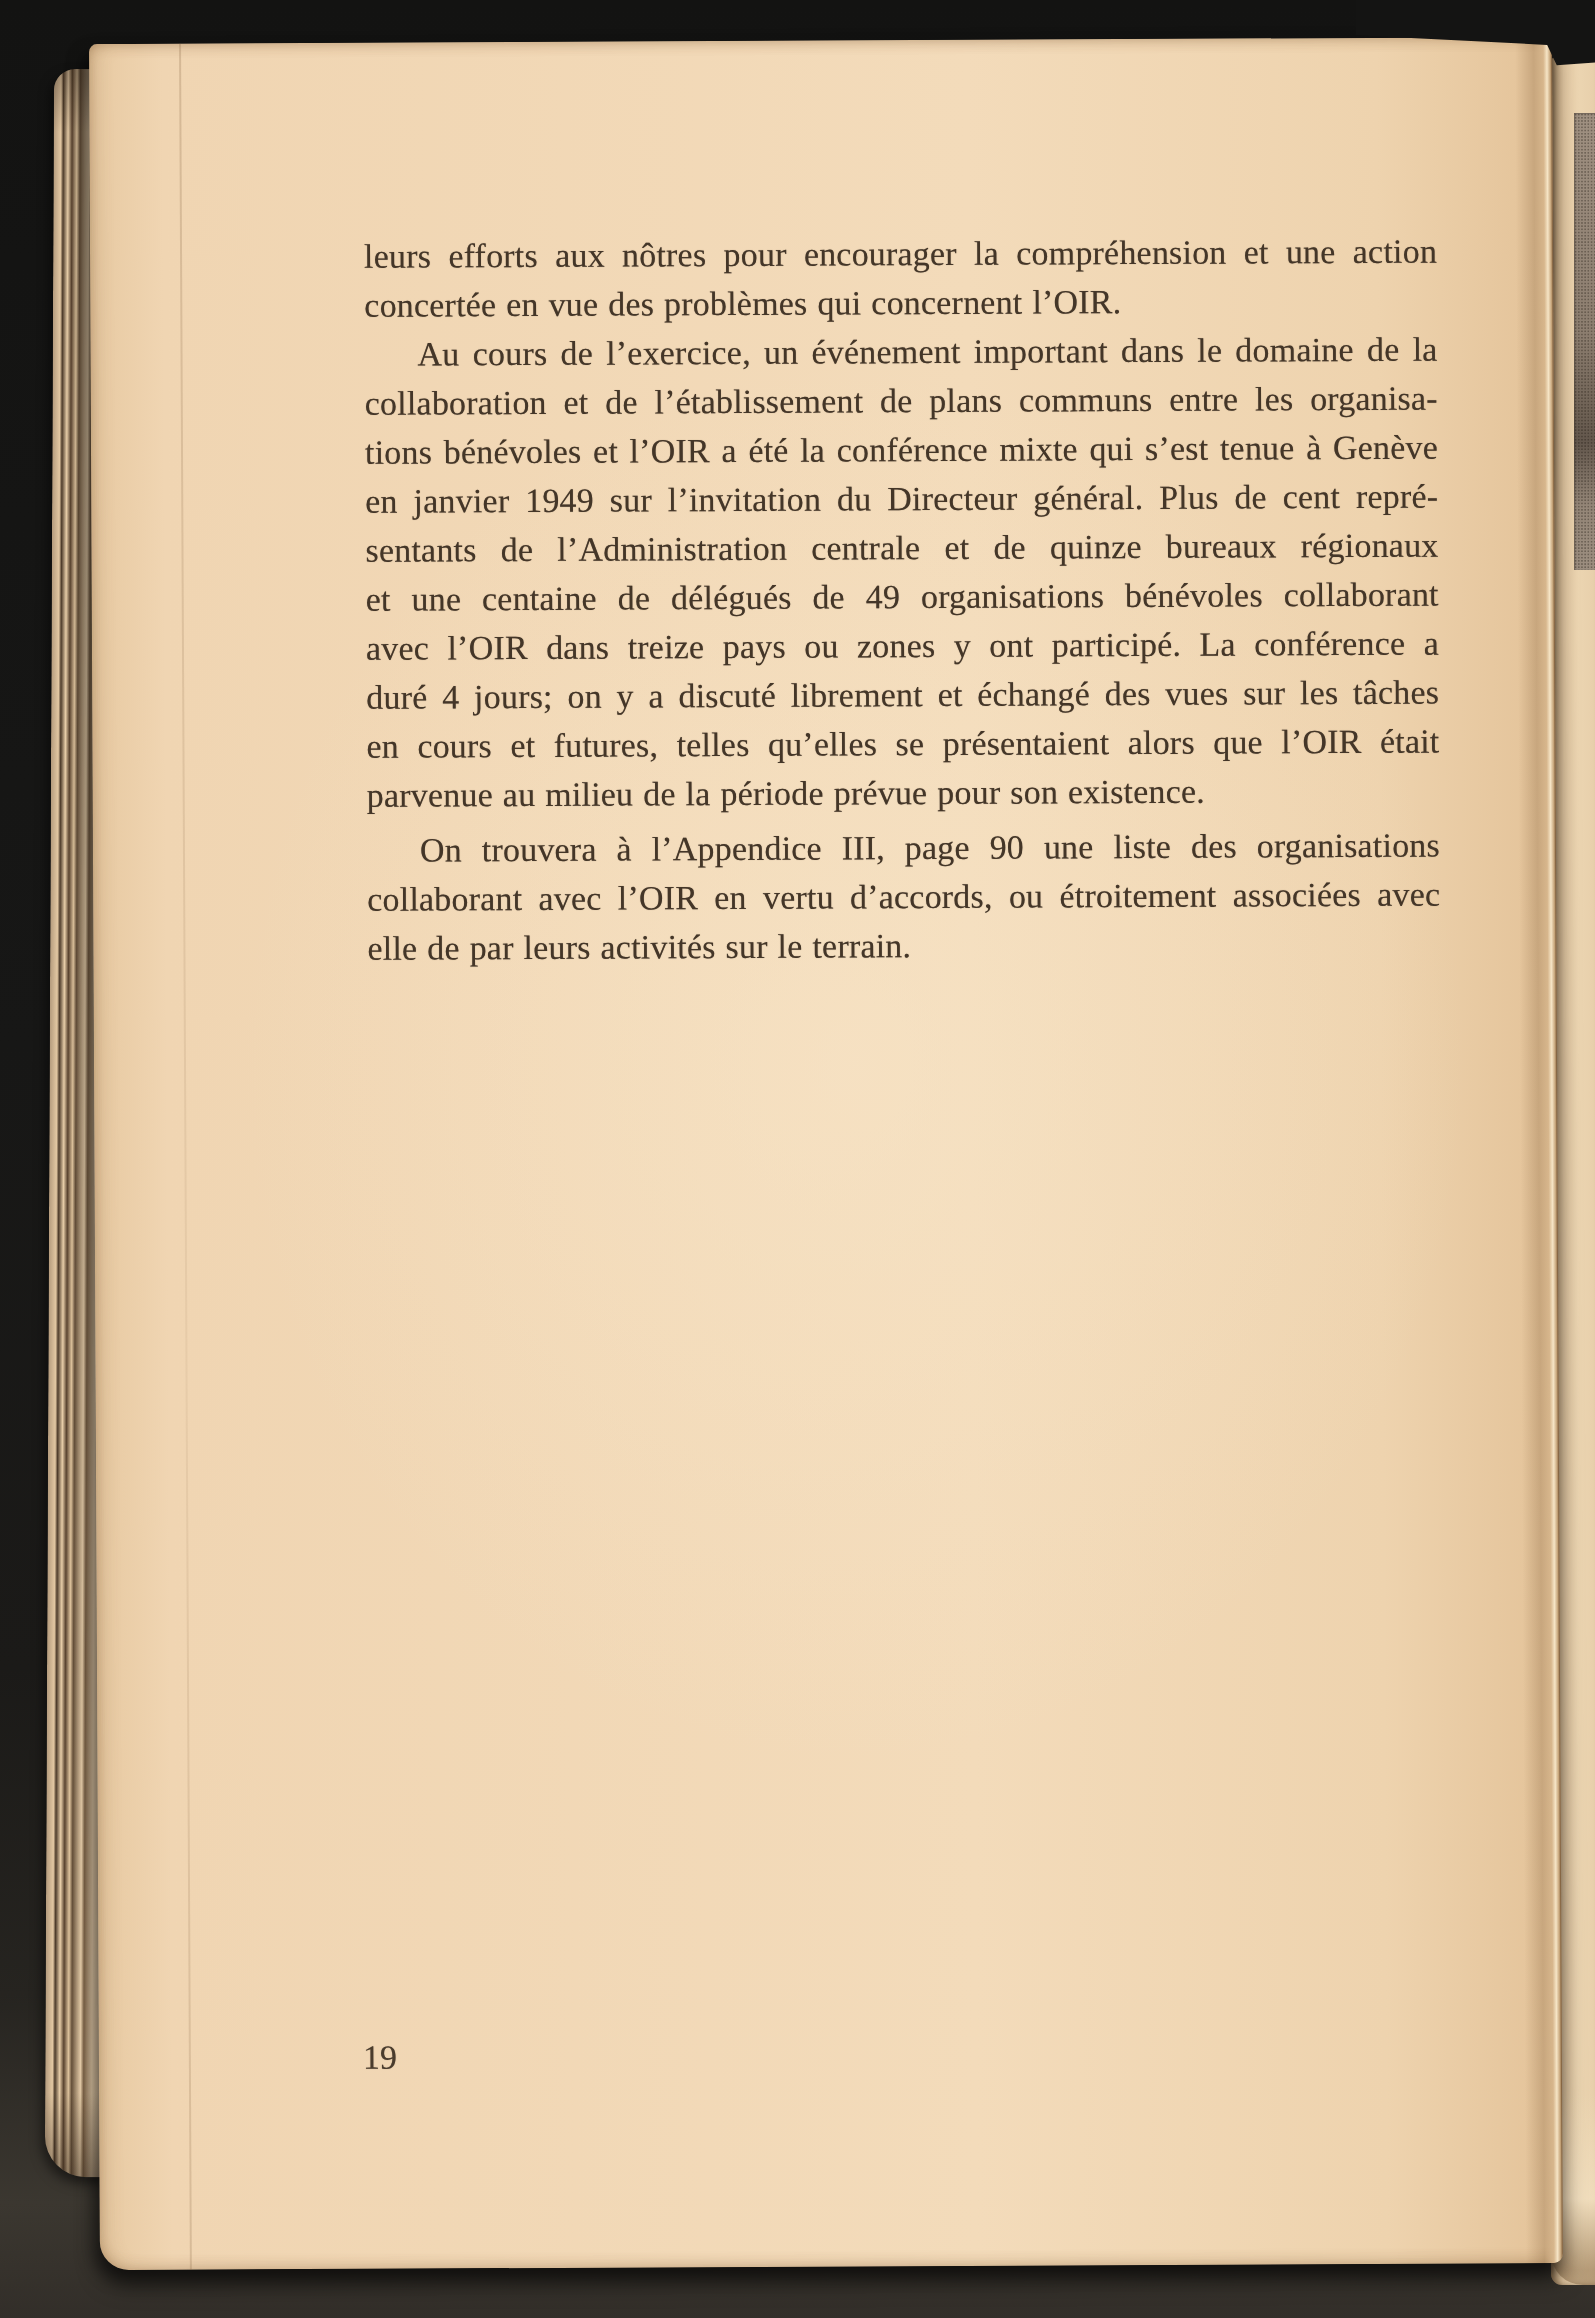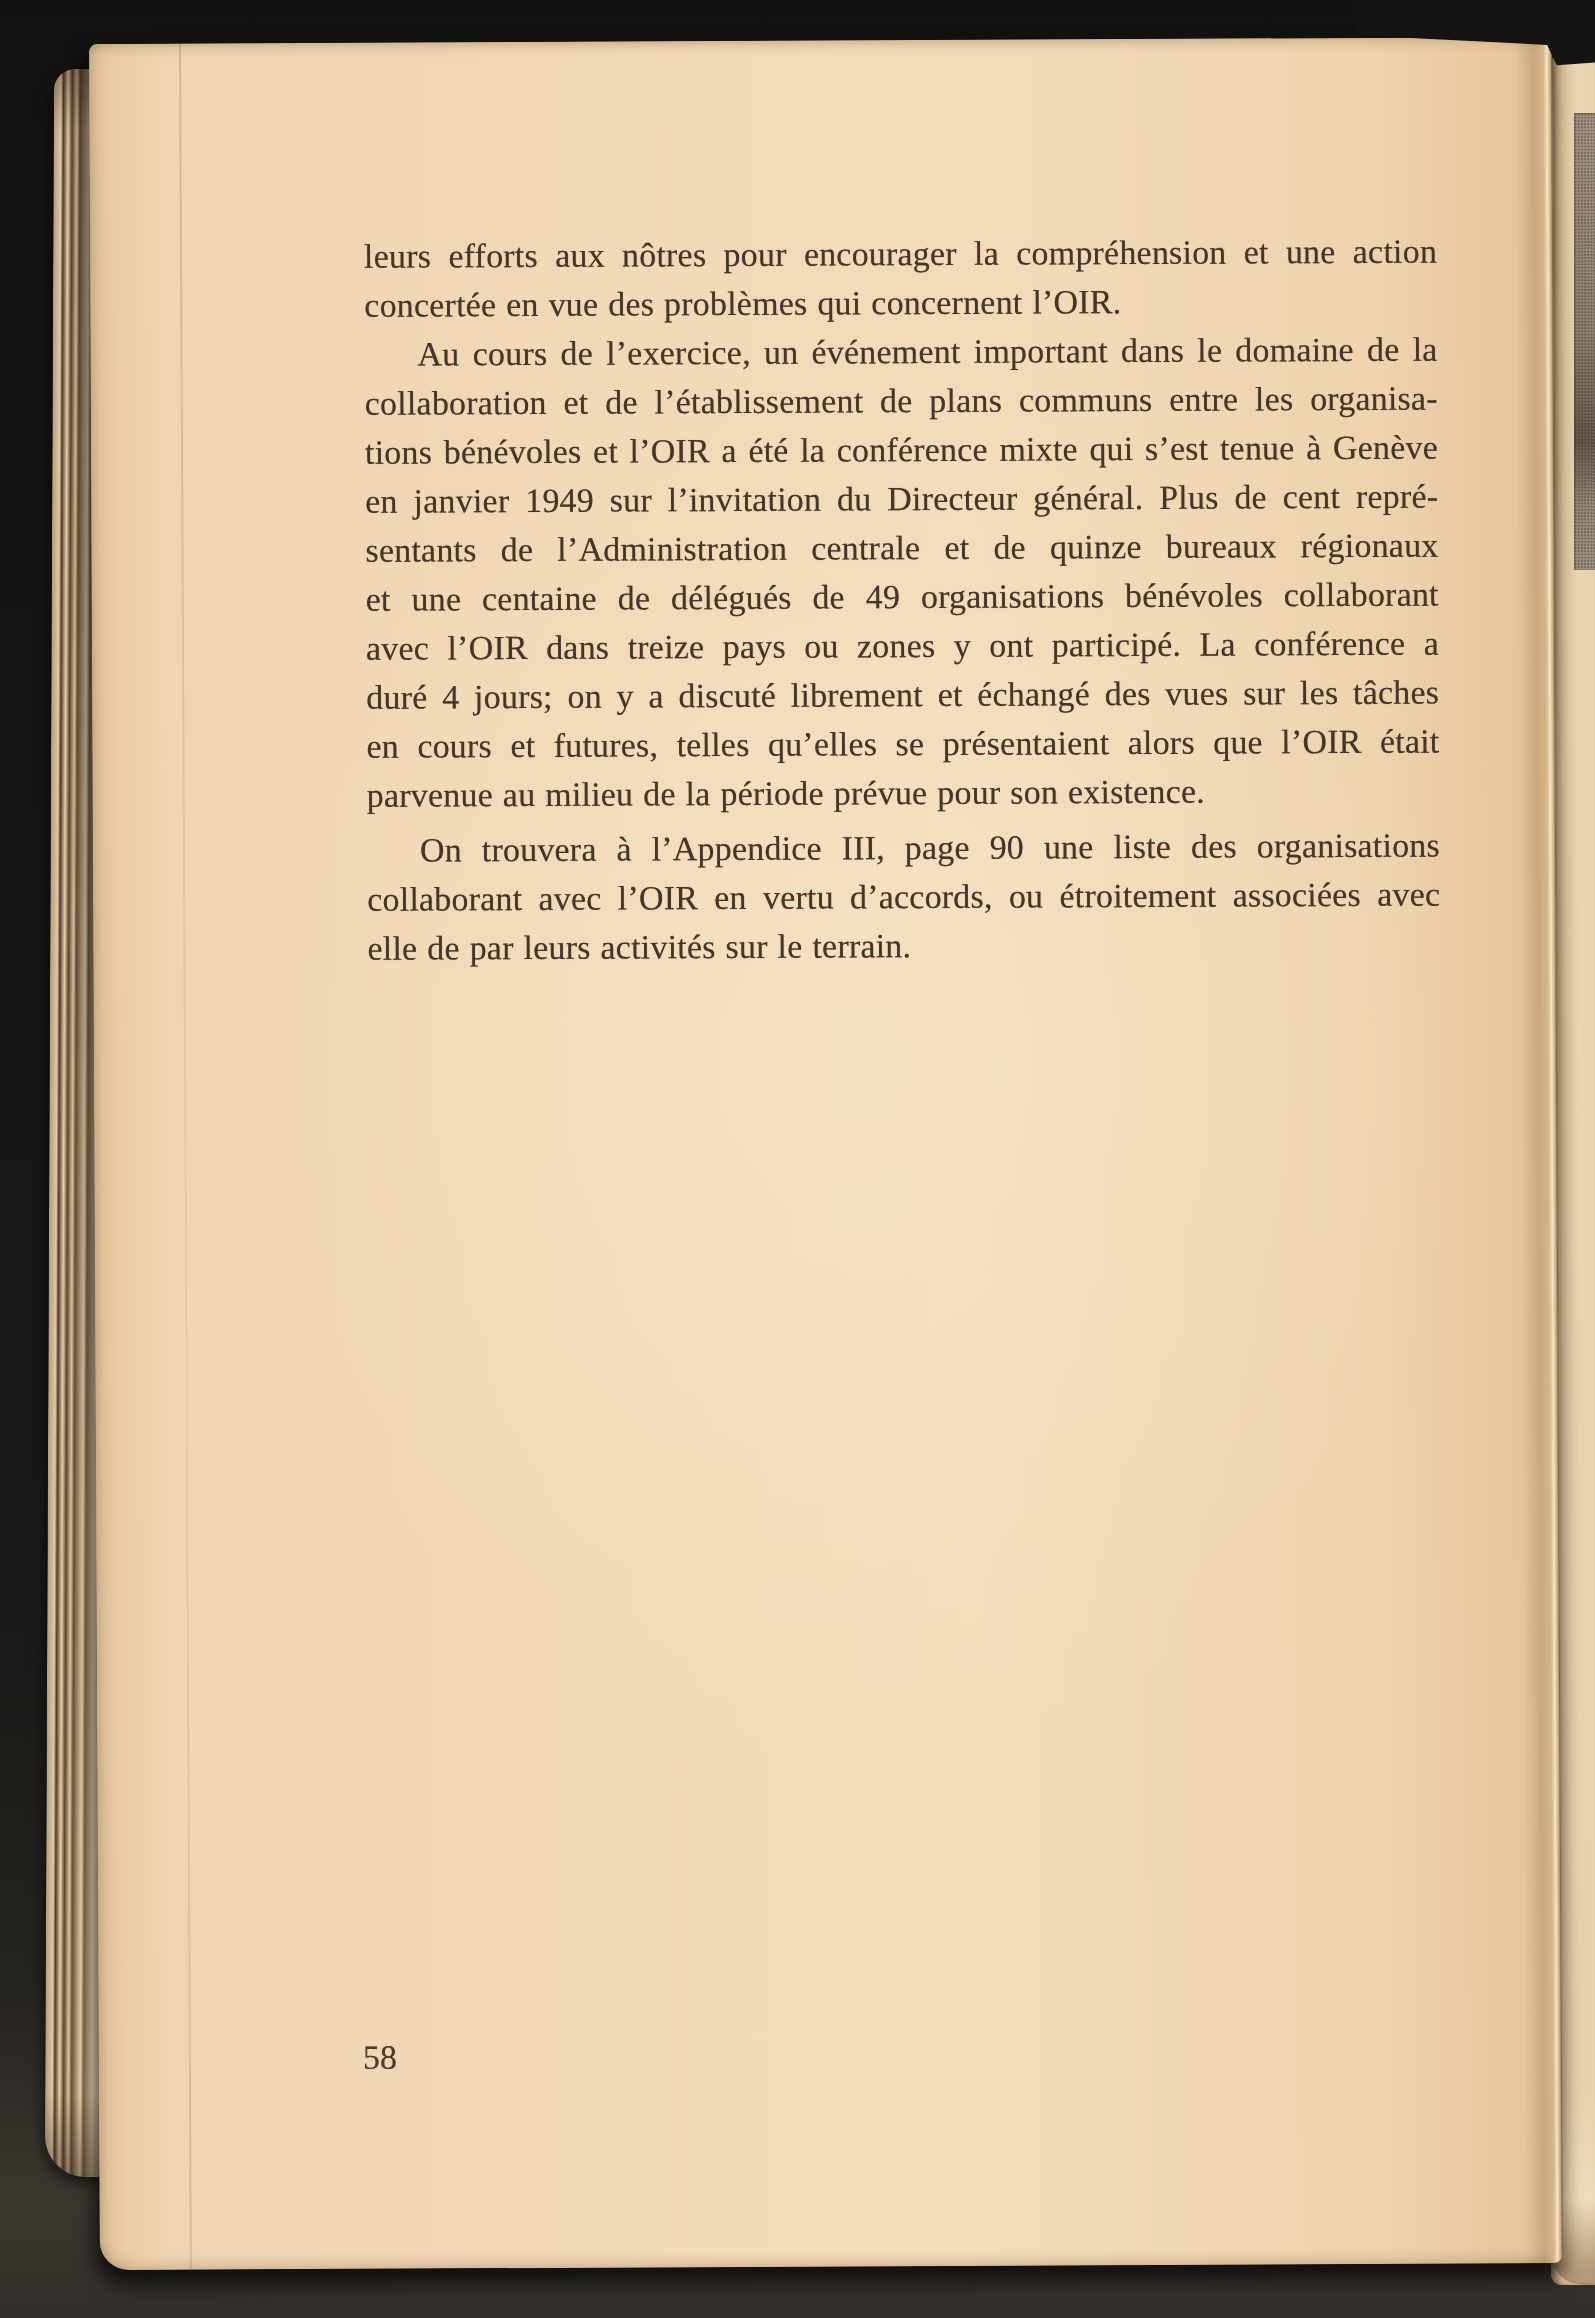--- a/index.html
+++ b/index.html
@@ -130,19 +130,19 @@
         <div class="line">en cours et futures, telles qu’elles se présentaient alors que l’OIR était</div>
         <div class="line last">parvenue au milieu de la période prévue pour son existence.</div>
       </div>
       <div class="para p3">
         <div class="line indent">On trouvera à l’Appendice III, page 90 une liste des organisations</div>
         <div class="line">collaborant avec l’OIR en vertu d’accords, ou étroitement associées avec</div>
         <div class="line last">elle de par leurs activités sur le terrain.</div>
       </div>
     </div>
 
-    <div class="page-number">58</div>
+    <div class="page-number">19</div>
   </div>
 
   <div class="corner-shade"></div>
 
 </div>
 
 
 </body></html>

